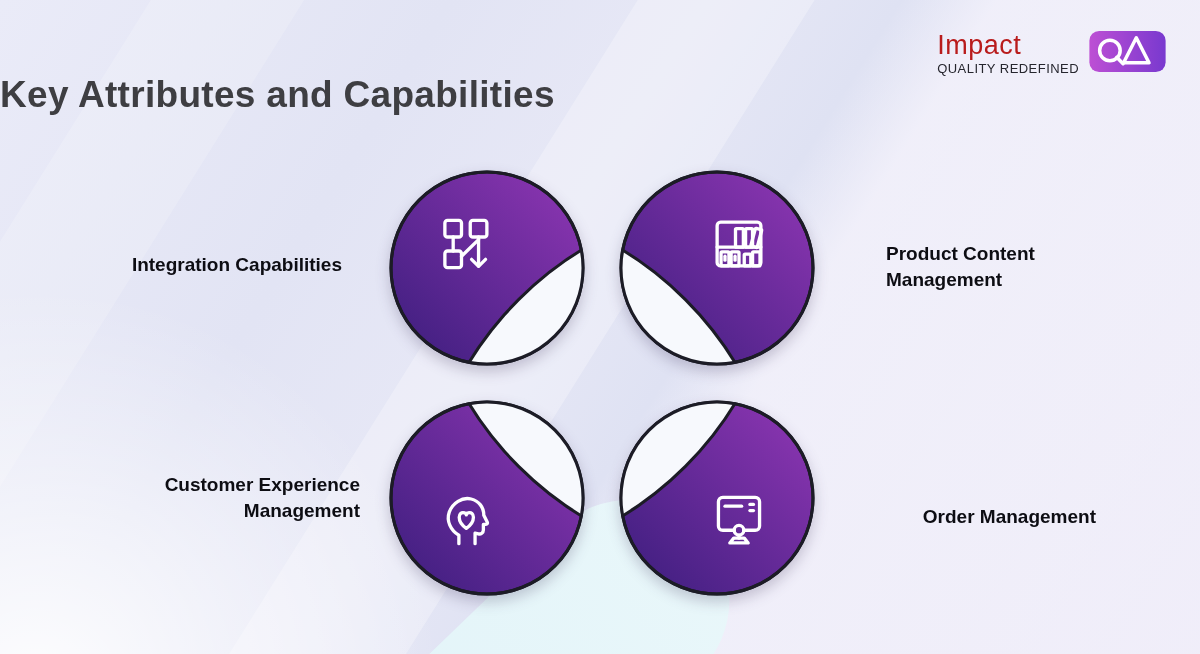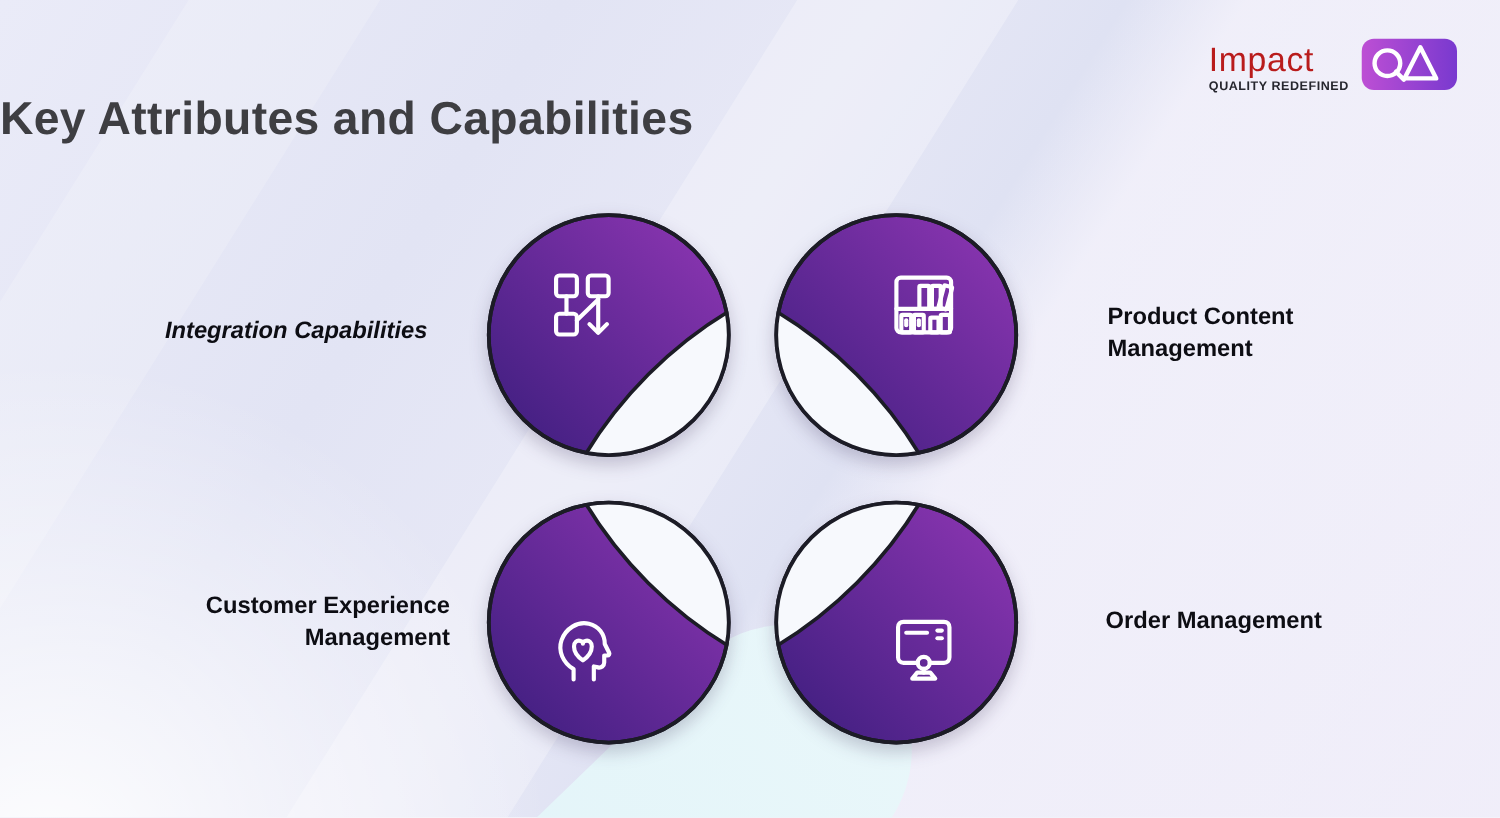--- a/index.html
+++ b/index.html
@@ -33,38 +33,38 @@
 
   .page-title{
     position:absolute;left:0;right:16px;top:74px;z-index:3;text-align:left;
     font-size:37px;font-weight:700;color:#3e3e42;letter-spacing:0.3px;
   }
 
   
   .logo{position:absolute;top:30px;right:33px;z-index:3;display:flex;align-items:center;gap:9px;}
   .logo-text{display:flex;flex-direction:column;align-items:flex-start;}
   .logo-brand{font-size:27px;font-weight:500;color:#b91c1c;line-height:28px;letter-spacing:0.5px;}
-  .logo-tagline{font-size:10px;font-weight:700;color:#26262e;letter-spacing:0.45px;margin-top:2px;}
+  .logo-tagline{font-size:13px;font-weight:400;color:#26262e;letter-spacing:0.45px;margin-top:2px;}
 
   
   .bubble{position:absolute;width:200px;height:200px;z-index:2;}
   .bubble svg{filter:drop-shadow(0 6px 7px rgba(35,25,70,0.22));}
   .c1{left:387px;top:168px;}
   .c2{left:617px;top:168px;}
   .c3{left:387px;top:398px;}
   .c4{left:617px;top:398px;}
 
   .cap-label{
     position:absolute;z-index:3;font-size:19px;font-weight:600;color:#0d0d13;
     line-height:26px;white-space:pre-line;
   }
-  .lbl1{left:60px;top:252px;width:282px;text-align:right;font-style:italic;}
+  .lbl1{left:60px;top:252px;width:282px;text-align:right;}
   .lbl2{left:846px;top:241px;width:230px;text-align:left;margin-left:40px;}
   .lbl3{left:78px;top:472px;width:282px;text-align:right;}
-  .lbl4{left:846px;top:484px;width:250px;text-align:center;}
+  .lbl4{left:846px;top:504px;width:250px;text-align:right;}
 
   .icon-stroke{fill:none;stroke:#ffffff;stroke-width:3.8;stroke-linecap:round;stroke-linejoin:round;}
 </style>
 </head>
 <body>
 
 <div class="bg-layer bg-band2"></div>
 <div class="bg-layer bg-band1"></div>
 <div class="bg-layer bg-rightlight"></div>
 <div class="bg-layer bg-cyan"></div>

